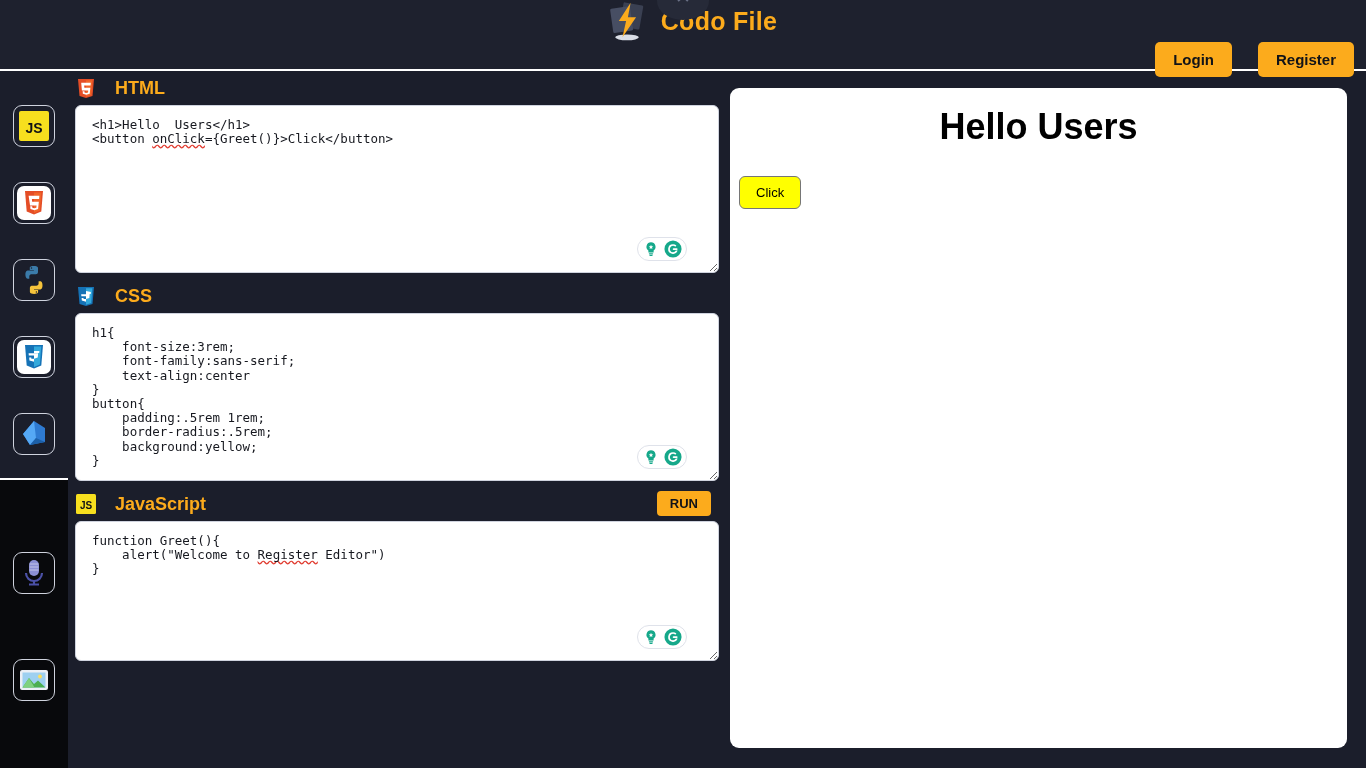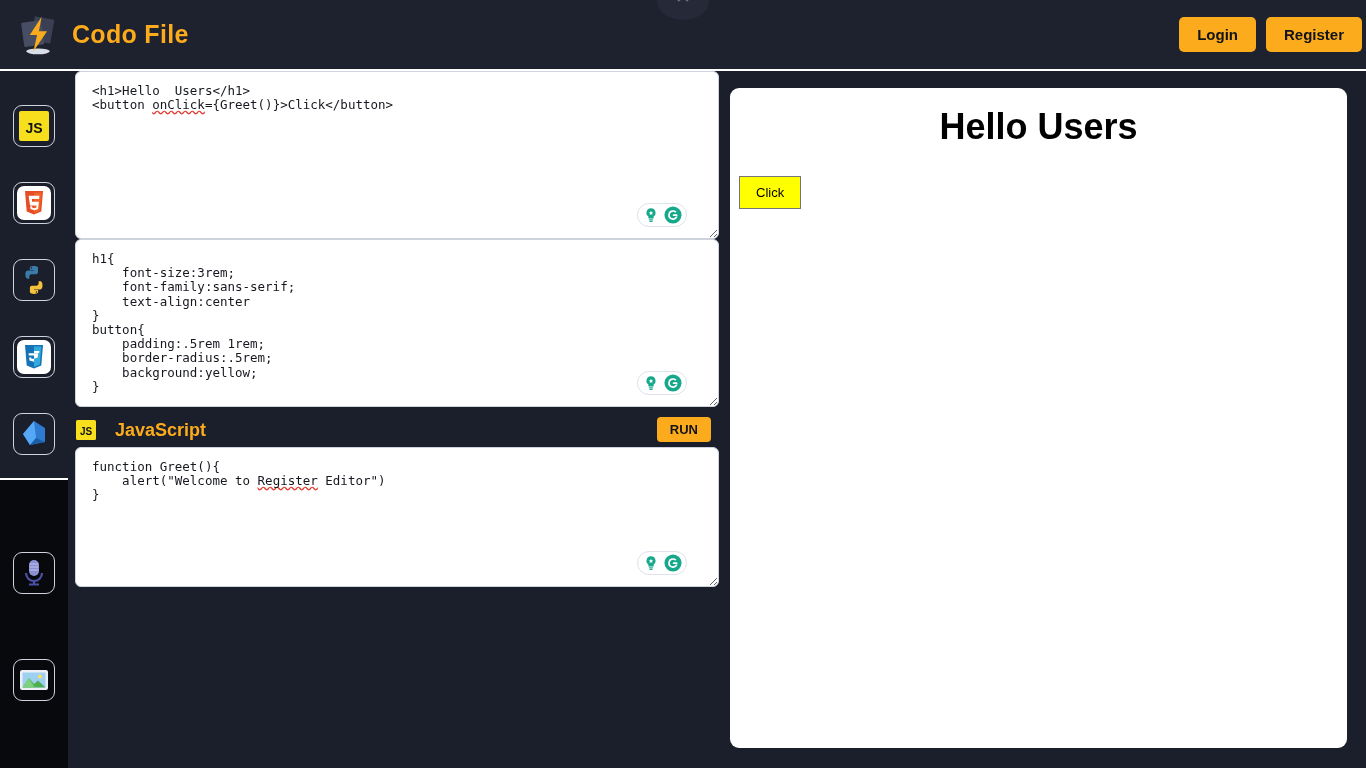--- a/index.html
+++ b/index.html
@@ -11,33 +11,34 @@
   }
 
   
   .header {
     position: absolute; top: 0; left: 0;
     width: 1366px; height: 71px;
     background: #1e212e;
     border-bottom: 2px solid #ffffff;
     display: flex; align-items: center;
     z-index: 5;
+    flex-direction: column;
   }
   .brand-wrap { display: flex; align-items: center; margin-left: 18px; }
   .logo-icon { width: 40px; height: 42px; position: relative; flex: 0 0 auto; }
   .brand-title {
     margin-left: 14px;
     color: #fcab1c;
     font-size: 25px;
     font-weight: bold;
     letter-spacing: .3px;
   }
   .header-actions {
-    margin-left: auto; margin-right: 4px;
-    display: flex; gap: 10px;
+    margin-left: auto; margin-right: 12px;
+    display: flex; gap: 26px;
   }
   .hdr-btn {
     background: #fcab1c; color: #111318;
     border: none; border-radius: 5px;
     font-family: "Liberation Sans", sans-serif;
     font-size: 15px; font-weight: bold;
     padding: 9px 18px;
     cursor: pointer;
   }
 
@@ -138,21 +139,21 @@
   .pv-h1 {
     margin-top: 18px;
     text-align: center;
     font-family: "Liberation Sans", sans-serif;
     font-size: 36px; font-weight: bold;
     color: #000000;
   }
   .pv-btn {
     margin: 28px 0 0 9px;
     background: #ffff00; color: #000000;
-    border: 1px solid #767676; border-radius: 0;
+    border: 1px solid #767676; border-radius: 6px;
     font-family: "Liberation Sans", sans-serif;
     font-size: 13px;
     padding: 8px 16px;
     cursor: pointer;
   }
 </style>
 </head>
 <body>
 
 <div class="header">
@@ -240,39 +241,56 @@
       <rect x="5.5" y="9.5" width="23" height="15" fill="#9ed0f0"></rect>
       <circle cx="23" cy="13.5" r="1.9" fill="#ffe05c"></circle>
       <path d="M5.5 24.5 L12 15 L17 21 L21 17.5 L28.5 24.5 Z" fill="#4caf50"></path>
       <path d="M5.5 24.5 L12 15 L17.5 24.5 Z" fill="#7fd17f"></path>
     </svg>
   </div>
 </div>
 
 <div class="editor-col">
 
+  <div class="sec-head">
+    <svg class="sec-icon" viewBox="0 0 22 22">
+      <path d="M3 2 h16 l-1.5 17 L11 21 L4.5 19 Z" fill="#e44d26"></path>
+      <path d="M11 3.3 v16.4 l5.2-1.6 L17.3 3.3 Z" fill="#f16529"></path>
+      <path d="M6.2 5.8 h9.6 l-.25 2.6 h-6.4 l.2 2.3h6l-.65 6-3.4 1-3.45-1-.2-2.4h1.8l.1 1.2 1.75.5 1.75-.5.18-1.9H6.9Z" fill="#ffffff"></path>
+    </svg>
+    <span class="sec-title">HTML</span>
+  </div>
   <div class="ed-wrap">
     <div class="code-area" style="height: 168px;" contenteditable="true" spellcheck="false"><span id="code-html">&lt;h1&gt;Hello  Users&lt;/h1&gt;
 &lt;button <span class="squig">onClick</span>={Greet()}&gt;Click&lt;/button&gt;</span></div>
     <div class="gr-pill">
       <svg class="gr-dot" viewBox="0 0 20 20">
         <circle cx="10" cy="10" r="9.5" fill="#ffffff"></circle>
         <path d="M10 2.6a5 5 0 0 0-2.9 9.1v2.1h5.8v-2.1A5 5 0 0 0 10 2.6z" fill="#15a88a"></path>
         <rect x="7.6" y="14.6" width="4.8" height="1.5" rx=".7" fill="#15a88a"></rect>
         <rect x="8.2" y="16.6" width="3.6" height="1.2" rx=".6" fill="#15a88a"></rect>
         <path d="M10 5.2l.7 1.8 1.8.1-1.4 1.2.5 1.8L10 9.1l-1.6 1 .5-1.8L7.5 7.1l1.8-.1z" fill="#ffffff"></path>
       </svg>
       <svg class="gr-dot" viewBox="0 0 20 20">
         <circle cx="10" cy="10" r="9.5" fill="#15a88a"></circle>
         <path d="M10 4.6a5.4 5.4 0 1 0 5.1 7.2h-1.9A3.6 3.6 0 1 1 10 6.4c1 0 1.9.4 2.5 1l1.3-1.3A5.4 5.4 0 0 0 10 4.6z" fill="#ffffff"></path>
         <rect x="9.7" y="9.3" width="5.4" height="1.8" rx=".9" fill="#ffffff"></rect>
       </svg>
     </div>
   </div>
 
+  <div class="sec-head" style="margin-top:6px">
+    <svg class="sec-icon" viewBox="0 0 22 22">
+      <path d="M3 2 h16 l-1.5 17 L11 21 L4.5 19 Z" fill="#1572b6"></path>
+      <path d="M11 3.3 v16.4 l5.2-1.6 L17.3 3.3 Z" fill="#33a9dc"></path>
+      <path d="M11 9.2 H6.2l.2 2.1H11v2.8H8.6l-.1-1.2H6.6l.22 2.7 4.18 1.25v-2.8h.02l3.3-1 .36-4h-3.7z" fill="#ffffff"></path>
+      <path d="M11 6.1v2.9h4.7l.18-2z" fill="#ffffff"></path>
+    </svg>
+    <span class="sec-title">CSS</span>
+  </div>
   <div class="ed-wrap">
     <div class="code-area" style="height: 168px;" contenteditable="true" spellcheck="false"><span id="code-css">h1{
     font-size:3rem;
     font-family:sans-serif;
     text-align:center
 }
 button{
     padding:.5rem 1rem;
     border-radius:.5rem;
     background:yellow;

